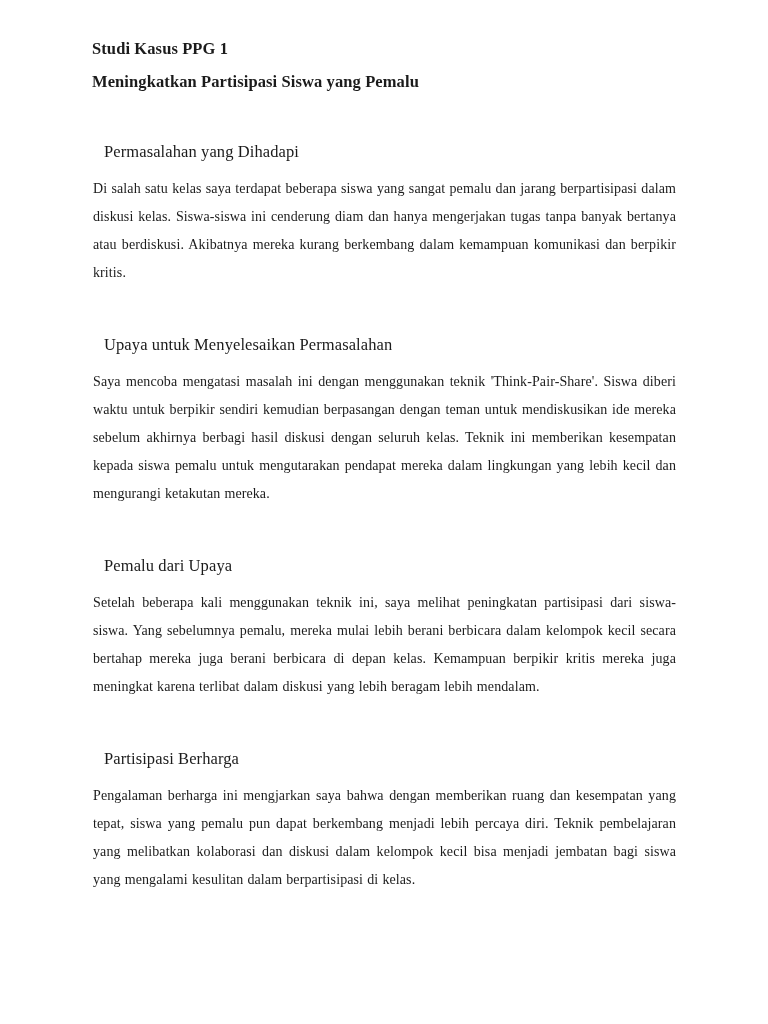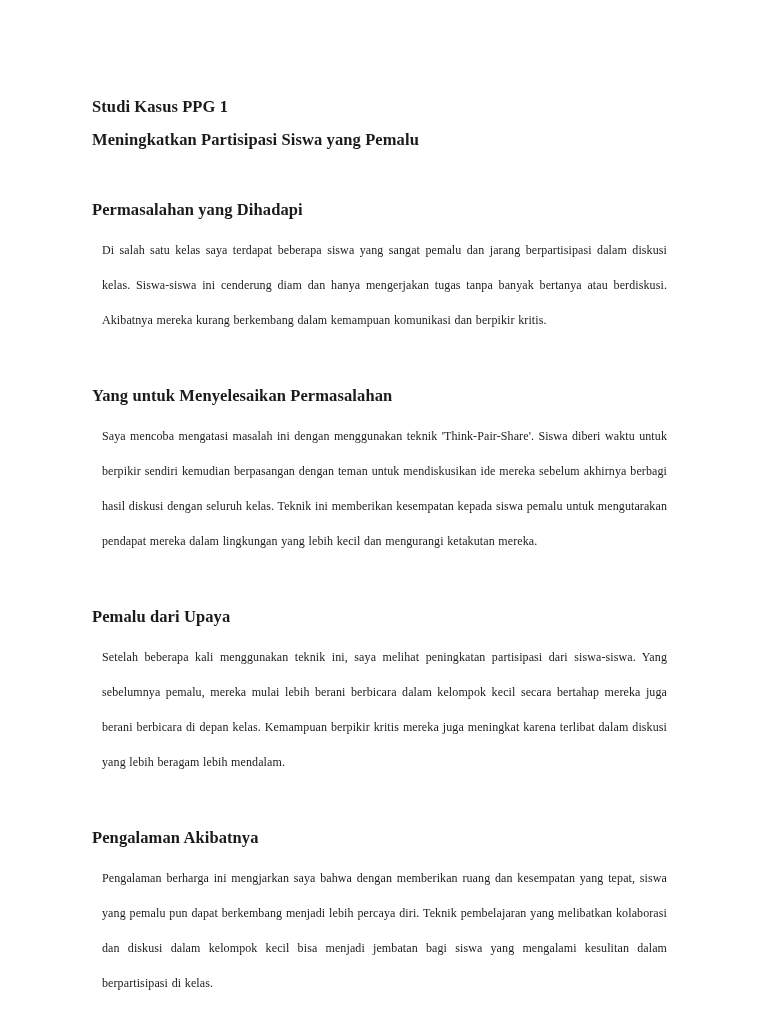--- a/index.html
+++ b/index.html
@@ -18,45 +18,45 @@
   .content {
     position: absolute;
     left: 92px;
     width: 585px;
     top: 0;
     color: #1b1b1b;
     font-family: "Liberation Serif", "DejaVu Serif", serif;
     font-size: 16px;
   }
   .doc-title {
-    margin: 94px 0 0 0;
+    margin: 36px 0 0 0;
     font-size: 16.5px;
     font-weight: bold;
     line-height: 25px;
     letter-spacing: 0.1px;
   }
   .doc-subtitle {
     margin: 8px 0 0 0;
     font-size: 16.5px;
     font-weight: bold;
     line-height: 25px;
     letter-spacing: 0.1px;
     font-family: Liberation Serif, serif;
   }
   .doc-section-heading {
-    margin: 45px 0 11px 0;
+    margin: 45px 0 11px 12px;
     font-size: 16.5px;
-    font-weight: bold;
+    font-weight: normal;
     line-height: 25px;
     letter-spacing: 0.1px;
   }
   .doc-paragraph {
-    margin: 10px;
-    font-size: 12px;
-    line-height: 35px;
+    margin: 1px;
+    font-size: 14px;
+    line-height: 28px;
     text-align: justify;
     letter-spacing: 0.1px;
     word-spacing: 0.5px;
   }
   section { display: block; }
 </style>
 </head>
 <body>
 
 <div class="page">
@@ -65,28 +65,28 @@
     <h1 class="doc-title">Studi Kasus PPG 1</h1>
 
     <h2 class="doc-subtitle">Meningkatkan Partisipasi Siswa yang Pemalu</h2>
 
     <section>
       <h3 class="doc-section-heading">Permasalahan yang Dihadapi</h3>
       <p class="doc-paragraph">Di salah satu kelas saya terdapat beberapa siswa yang sangat pemalu dan jarang berpartisipasi dalam diskusi kelas. Siswa-siswa ini cenderung diam dan hanya mengerjakan tugas tanpa banyak bertanya atau berdiskusi. Akibatnya mereka kurang berkembang dalam kemampuan komunikasi dan berpikir kritis.</p>
     </section>
 
     <section>
-      <h3 class="doc-section-heading">Yang untuk Menyelesaikan Permasalahan</h3>
+      <h3 class="doc-section-heading">Upaya untuk Menyelesaikan Permasalahan</h3>
       <p class="doc-paragraph">Saya mencoba mengatasi masalah ini dengan menggunakan teknik 'Think-Pair-Share'. Siswa diberi waktu untuk berpikir sendiri kemudian berpasangan dengan teman untuk mendiskusikan ide mereka sebelum akhirnya berbagi hasil diskusi dengan seluruh kelas. Teknik ini memberikan kesempatan kepada siswa pemalu untuk mengutarakan pendapat mereka dalam lingkungan yang lebih kecil dan mengurangi ketakutan mereka.</p>
     </section>
 
     <section>
       <h3 class="doc-section-heading">Pemalu dari Upaya</h3>
       <p class="doc-paragraph">Setelah beberapa kali menggunakan teknik ini, saya melihat peningkatan partisipasi dari siswa-siswa. Yang sebelumnya pemalu, mereka mulai lebih berani berbicara dalam kelompok kecil secara bertahap mereka juga berani berbicara di depan kelas. Kemampuan berpikir kritis mereka juga meningkat karena terlibat dalam diskusi yang lebih beragam lebih mendalam.</p>
     </section>
 
     <section>
-      <h3 class="doc-section-heading">Pengalaman Akibatnya</h3>
+      <h3 class="doc-section-heading">Partisipasi Berharga</h3>
       <p class="doc-paragraph">Pengalaman berharga ini mengjarkan saya bahwa dengan memberikan ruang dan kesempatan yang tepat, siswa yang pemalu pun dapat berkembang menjadi lebih percaya diri. Teknik pembelajaran yang melibatkan kolaborasi dan diskusi dalam kelompok kecil bisa menjadi jembatan bagi siswa yang mengalami kesulitan dalam berpartisipasi di kelas.</p>
     </section>
 
   </div>
 </div>
 
 </body></html>

